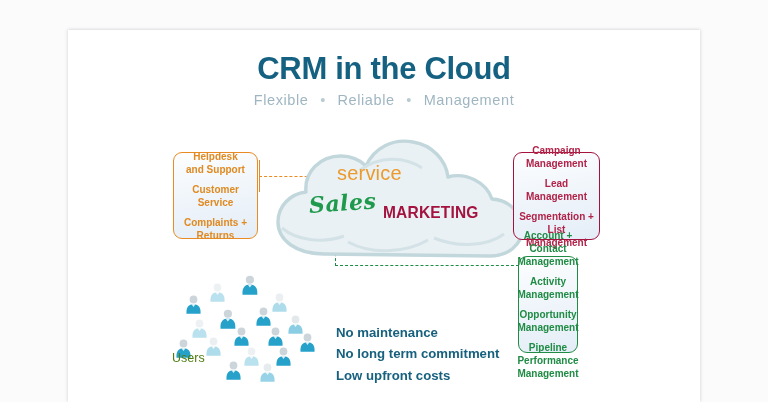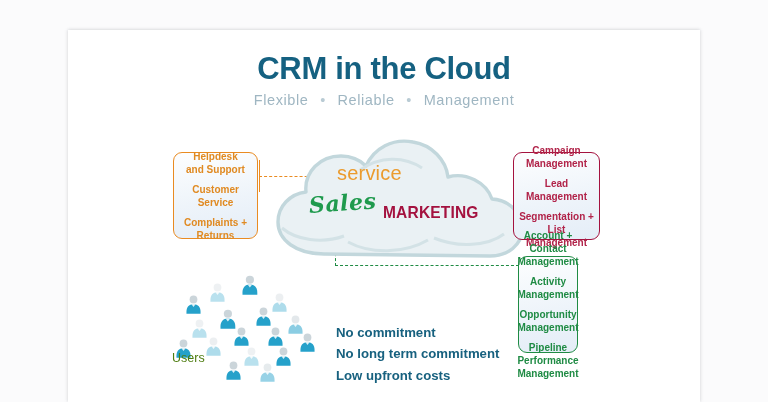--- a/index.html
+++ b/index.html
@@ -309,18 +309,18 @@
       </svg>
       <svg class="person" viewBox="0 0 20 26" width="15.0" height="19.5" style="left: 90px; top: 88px; opacity: 0.45;">
         <circle cx="10" cy="6" r="5.2" fill="#c9d3d9"></circle>
         <path d="M10 12.2 C3.6 12.2 0.6 16.4 0.6 22.2 L0.6 25 L19.4 25 L19.4 22.2 C19.4 16.4 16.4 12.2 10 12.2 Z" fill="#1a9dc8"></path>
         <path d="M7.6 12.6 L10 16 L12.4 12.6 L10 11.8 Z" fill="#ffffff" opacity="0.85"></path>
       </svg>
     </div>
   <div id="users-label">Users</div>
 
   <div id="benefits">
-    <div>No commitment</div>
+    <div>No maintenance</div>
     <div>No long term commitment</div>
     <div>Low upfront costs</div>
   </div>
 
 </div>
 
 </body></html>

